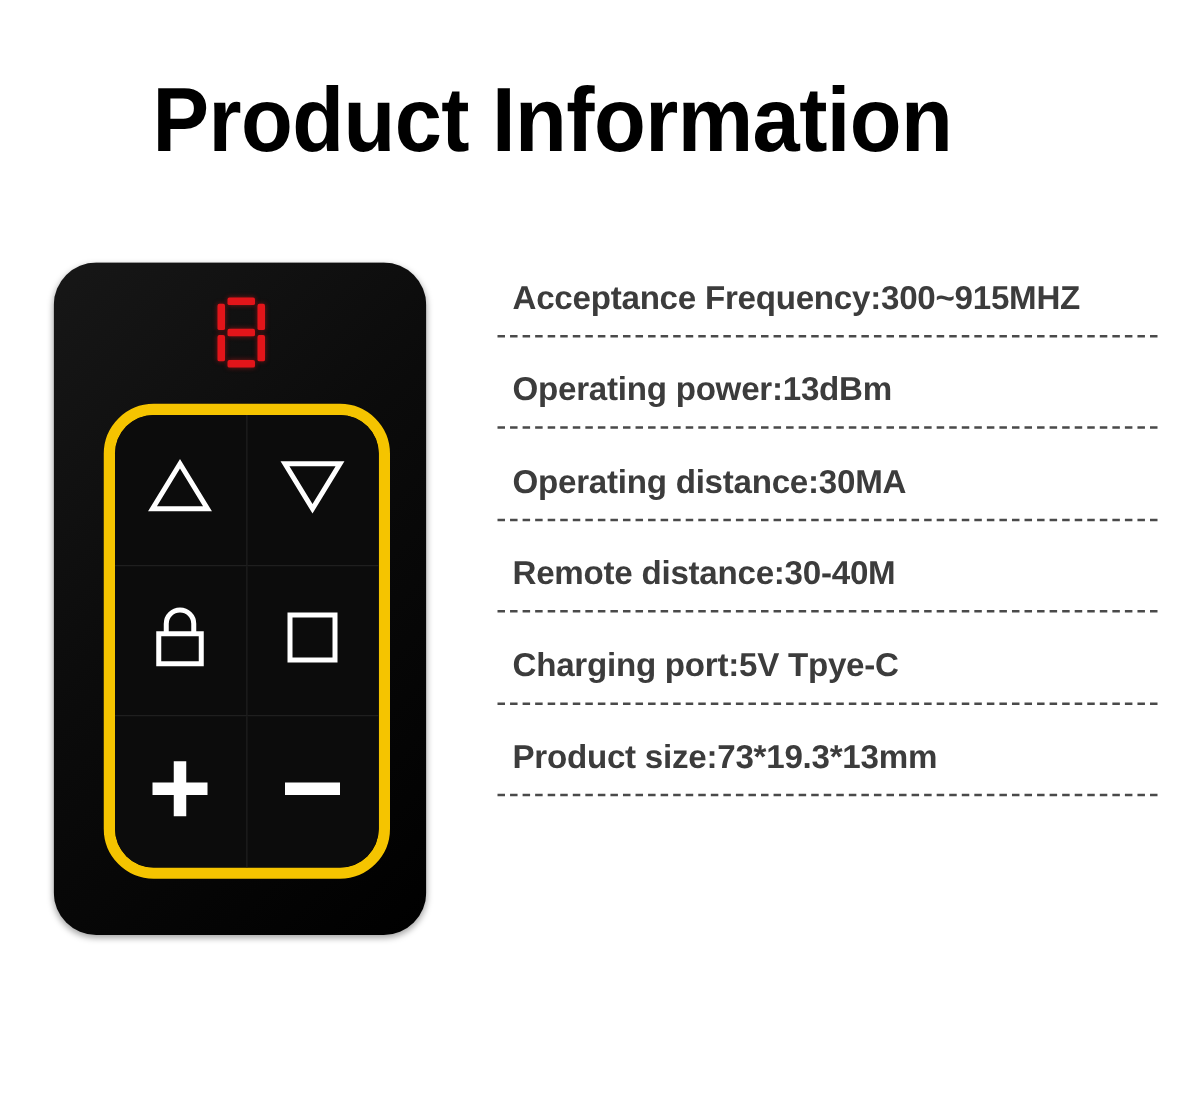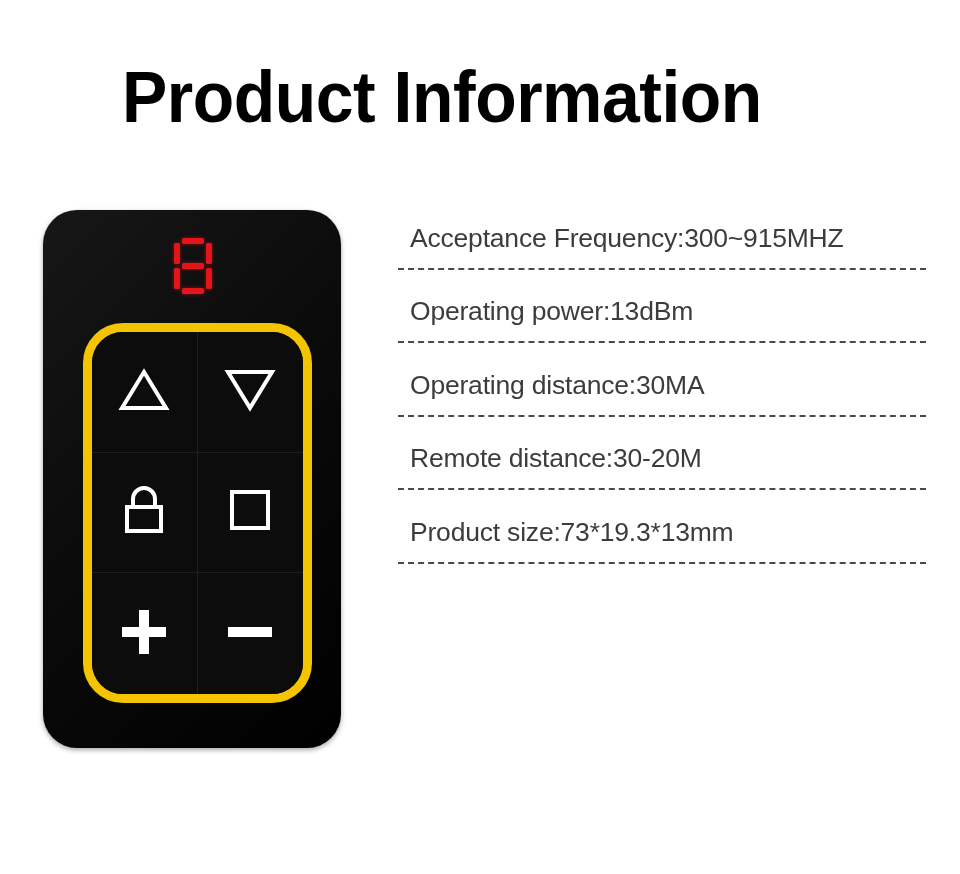--- a/index.html
+++ b/index.html
@@ -121,21 +121,21 @@
   .spec-row {
     height: 73.5px;
     position: relative;
   }
   .spec-text {
     position: absolute;
     left: 12px;
     bottom: 16px;
     font-family: "Liberation Sans", sans-serif;
     font-size: 26.5px;
-    font-weight: normal;
+    font-weight: bold;
     color: #3c3c3c;
     white-space: nowrap;
     letter-spacing: -0.2px;
   }
   .spec-rule {
     position: absolute;
     left: 0;
     right: 0;
     bottom: 0;
     height: 0;
@@ -224,20 +224,24 @@
   </div>
   <div class="spec-row">
     <span class="spec-text">Operating power:13dBm</span>
     <span class="spec-rule"></span>
   </div>
   <div class="spec-row">
     <span class="spec-text">Operating distance:30MA</span>
     <span class="spec-rule"></span>
   </div>
   <div class="spec-row">
-    <span class="spec-text">Remote distance:30-20M</span>
+    <span class="spec-text">Remote distance:30-40M</span>
+    <span class="spec-rule"></span>
+  </div>
+  <div class="spec-row">
+    <span class="spec-text">Charging port:5V  Tpye-C</span>
     <span class="spec-rule"></span>
   </div>
   <div class="spec-row">
     <span class="spec-text">Product size:73*19.3*13mm</span>
     <span class="spec-rule"></span>
   </div>
 </div>
 
 </body></html>

